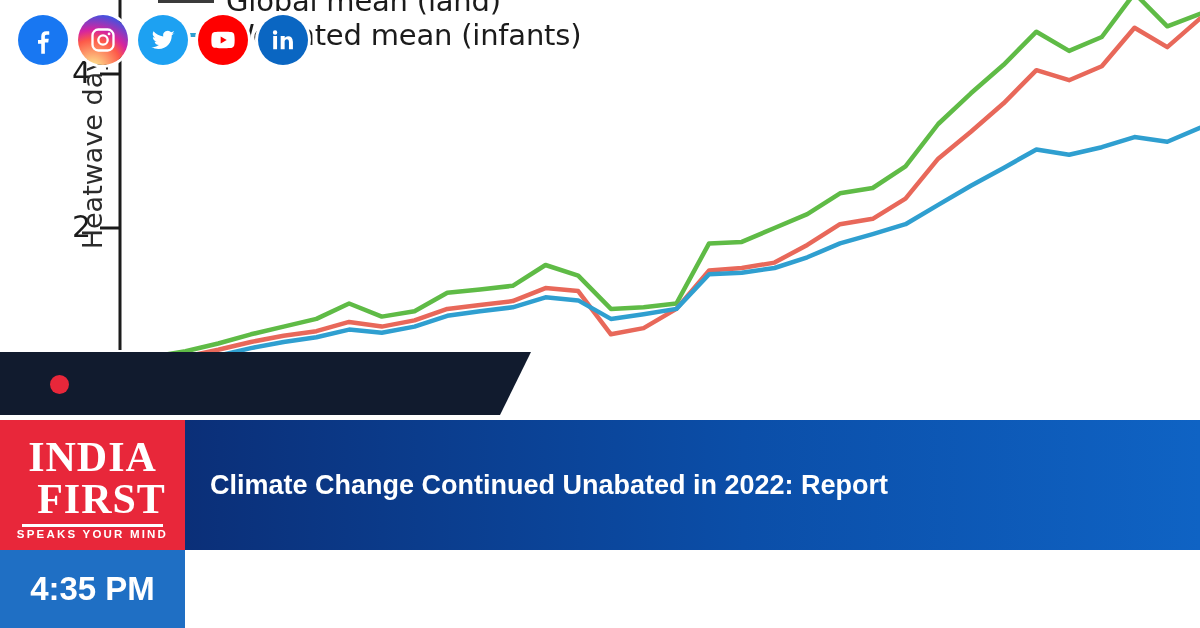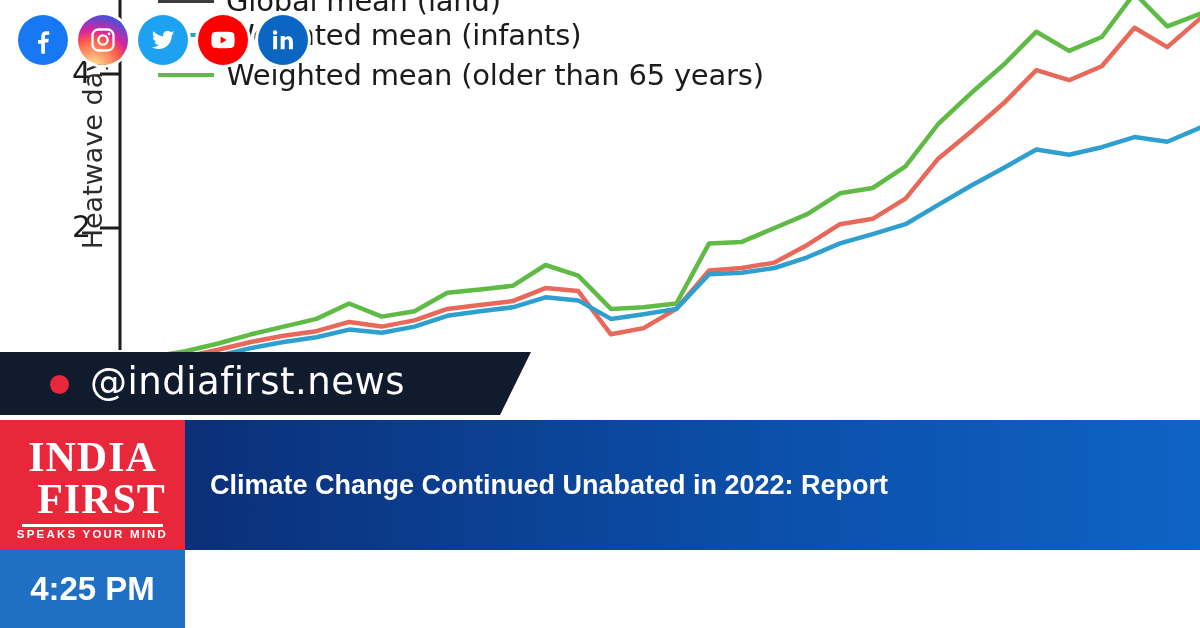--- a/index.html
+++ b/index.html
@@ -74,24 +74,20 @@
   <div id="ylabel">Heatwave days</div>
 
   <div class="legend-row" style="left:158px;top:-16px;">
     <span class="legend-line" id="legend-line-0" style="border-top-color: rgb(59, 59, 59);"></span>
     <span class="legend-label">Global mean (land)</span>
   </div>
   <div class="legend-row" style="left:158px;top:18px;">
     <span class="legend-line" id="legend-line-1" style="border-top-color: rgb(47, 159, 208);"></span>
     <span class="legend-label">Weighted mean (infants)</span>
   </div>
-  <div class="legend-row" style="left:158px;top:58px;">
-    <span class="legend-line" id="legend-line-2" style="border-top-color: rgb(95, 187, 70);"></span>
-    <span class="legend-label">Weighted mean (older than 65 years)</span>
-  </div>
 </div>
 
 <div id="social-bar">
   <div class="social-icon" style="background:#1877f2;">
     <svg width="30" height="30" viewBox="0 0 24 24" fill="#fff">
         <path d="M13.5 22v-8h2.7l.4-3h-3.1V9.2c0-.9.3-1.5 1.5-1.5H17V5.1C16.7 5.1 15.7 5 14.6 5c-2.4 0-4 1.4-4 4v3H8v3h2.6v8h2.9z"></path>
       </svg>
   </div>
   <div class="social-icon" style="background:radial-gradient(circle at 30% 107%,#fdf497 0%,#fd5949 45%,#d6249f 60%,#285AEB 90%);">
     <svg width="28" height="28" viewBox="0 0 24 24" fill="none" stroke="#fff" stroke-width="2">
@@ -112,32 +108,31 @@
   </div>
   <div class="social-icon" style="background:#0a66c2;">
     <svg width="28" height="28" viewBox="0 0 24 24" fill="#fff">
         <path d="M6.9 8.5H3.6V20h3.3V8.5zM5.2 3.6a1.9 1.9 0 1 0 0 3.8 1.9 1.9 0 0 0 0-3.8zM20.4 13.3c0-3.1-1.7-4.6-3.9-4.6-1.8 0-2.6 1-3 1.7V8.5H10c0 .9 0 11.5 0 11.5h3.4v-6.4c0-.3 0-.6.1-.9.3-.6.8-1.3 1.8-1.3 1.3 0 1.8 1 1.8 2.4V20h3.4v-6.7z"></path>
       </svg>
   </div>
 </div>
 
 <div id="handle-banner">
   <div id="handle-dot"></div>
-  <div id="handle-text">@indiafirst.news</div>
 </div>
 
 <div id="headline-strip">
   <div id="logo-box">
     <div id="logo-india">INDIA</div>
     <div id="logo-first">FIRST</div>
     <div id="logo-rule"></div>
     <div id="logo-tag">SPEAKS YOUR MIND</div>
   </div>
   <div id="headline-box">
     <div id="headline-text">Climate Change Continued Unabated in 2022: Report</div>
   </div>
 </div>
 
 <div id="breaking-strip">
   <div id="time-box">
-    <div id="time-text">4:25 PM</div>
+    <div id="time-text">4:35 PM</div>
   </div>
 </div>
 
 </body></html>

